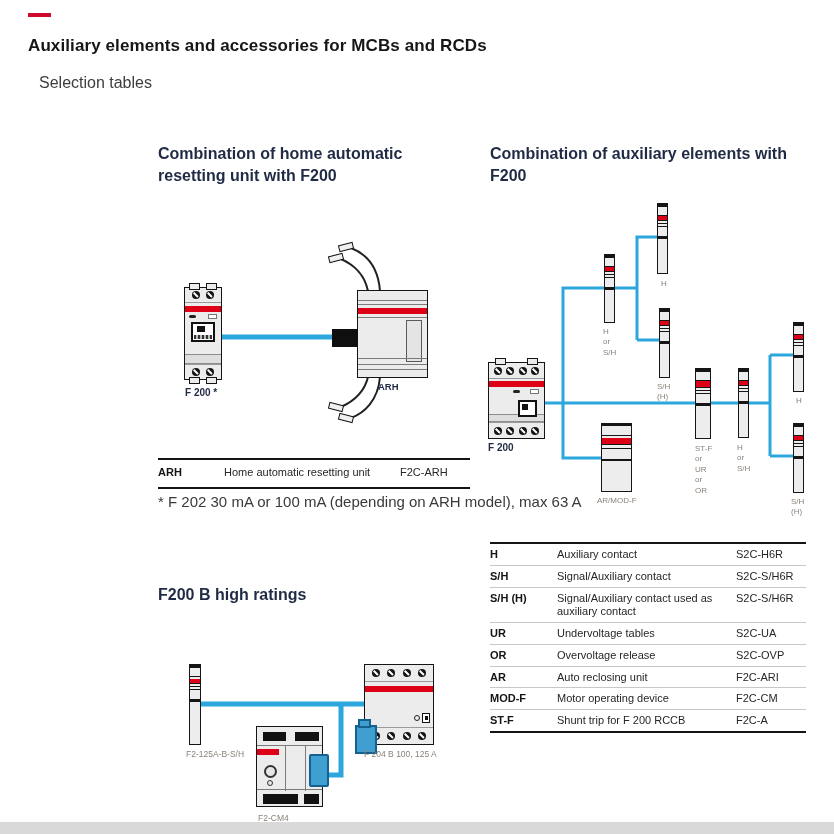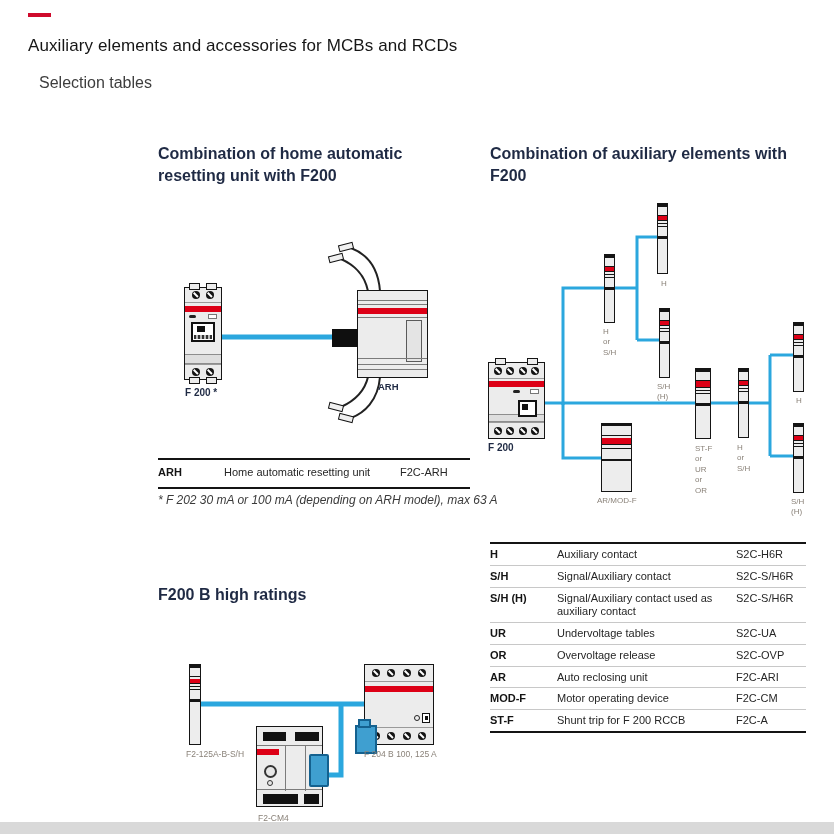--- a/index.html
+++ b/index.html
@@ -1,35 +1,35 @@
 <!DOCTYPE html>
 <html><head>
 <meta charset="utf-8">
 <style>
   html,body{margin:0;padding:0;background:#fff;}
   .canvas{position:relative;width:834px;height:834px;background:#ffffff;overflow:hidden;
           font-family:"Liberation Sans",sans-serif;color:#1a1a1a;}
 
   
   .accent-dash{position:absolute;left:28px;top:13px;width:23px;height:4px;background:#cf0a2c;}
-  .page-title{position:absolute;left:28px;top:36px;margin:0;font-size:17px;font-weight:400;color:#161616;letter-spacing:.1px;}
+  .page-title{position:absolute;left:28px;top:36px;margin:0;font-size:17px;font-weight:700;color:#161616;letter-spacing:.1px;}
   .page-subtitle{position:absolute;left:28px;top:63px;margin:11px;font-size:16px;font-weight:400;color:#3d3d3d;}
 
   .sec-heading{position:absolute;font-size:16px;font-weight:700;color:#1f2a44;line-height:1.4;}
 
   
   .sel-table{position:absolute;border-top:2px solid #141414;border-bottom:2px solid #141414;font-size:11px;}
   .trow{display:grid;padding:4px 0 3px;line-height:1.25;}
   .trow + .trow{border-top:1px solid #c8c8c8;}
   .left-table .trow{grid-template-columns:66px 1fr 70px;padding:6px 0 7px;}
   .right-table .trow{grid-template-columns:67px 1fr 70px;}
   .tterm{font-weight:700;color:#141414;}
   .tdesc{color:#262626;padding-right:6px;}
   .tcode{color:#262626;}
-  .footnote{position:absolute;font-size:12px;color:#3a3a3a;font-style:italic;}
+  .footnote{position:absolute;font-size:15px;color:#3a3a3a;}
 
   
   .dev-label{position:absolute;font-size:10px;font-weight:700;color:#1f2a44;z-index:4;}
   .dev-label.small{font-size:9.5px;}
   .mod-label{position:absolute;font-size:8px;line-height:1.3;color:#8a8279;white-space:pre-line;z-index:4;}
   .mod-label.b{font-size:8.5px;}
 
   
   .device{position:absolute;box-sizing:border-box;background:#ececec;border:1px solid #151515;z-index:2;}
 

